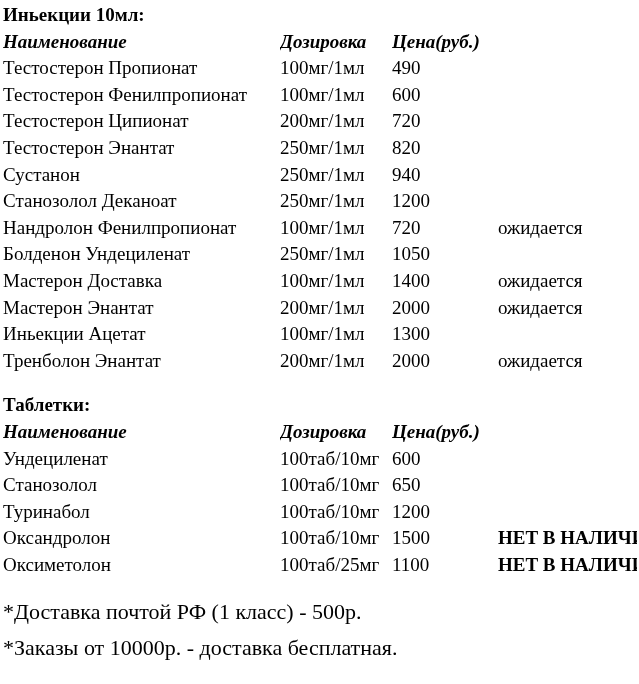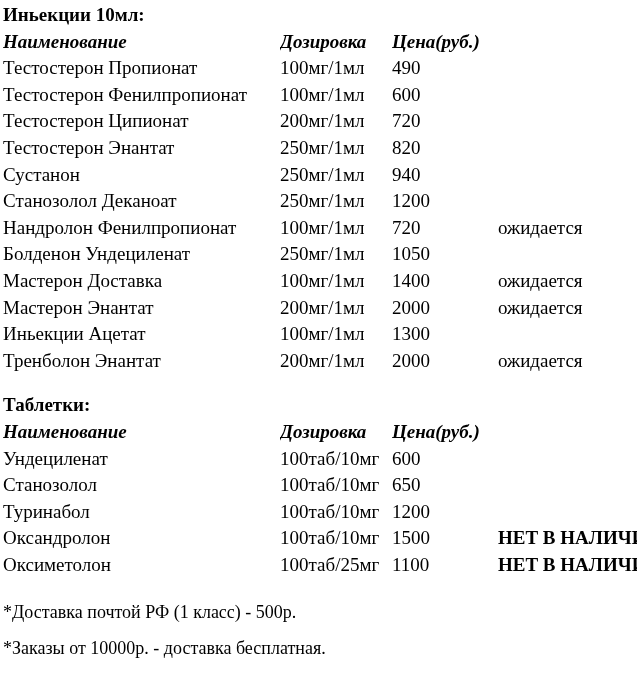--- a/index.html
+++ b/index.html
@@ -48,21 +48,21 @@
   .c-price  { width: 106px; text-align: center; }
   .c-status { padding-left: 4px; }
   td.st-bold {
     font-weight: bold;
     font-size: 14px;
   }
   .section-tablets { margin-top: 18px; }
   .footer { margin-top: 16px; }
   .footer p {
     margin: 0;
-    font-size: 18px;
+    font-size: 22px;
     line-height: 36px;
   }
 </style>
 </head>
 <body>
 
 <div class="page">
 
   <section class="section-injections">
     <h2 class="sec-title">Иньекции 10мл:</h2>

